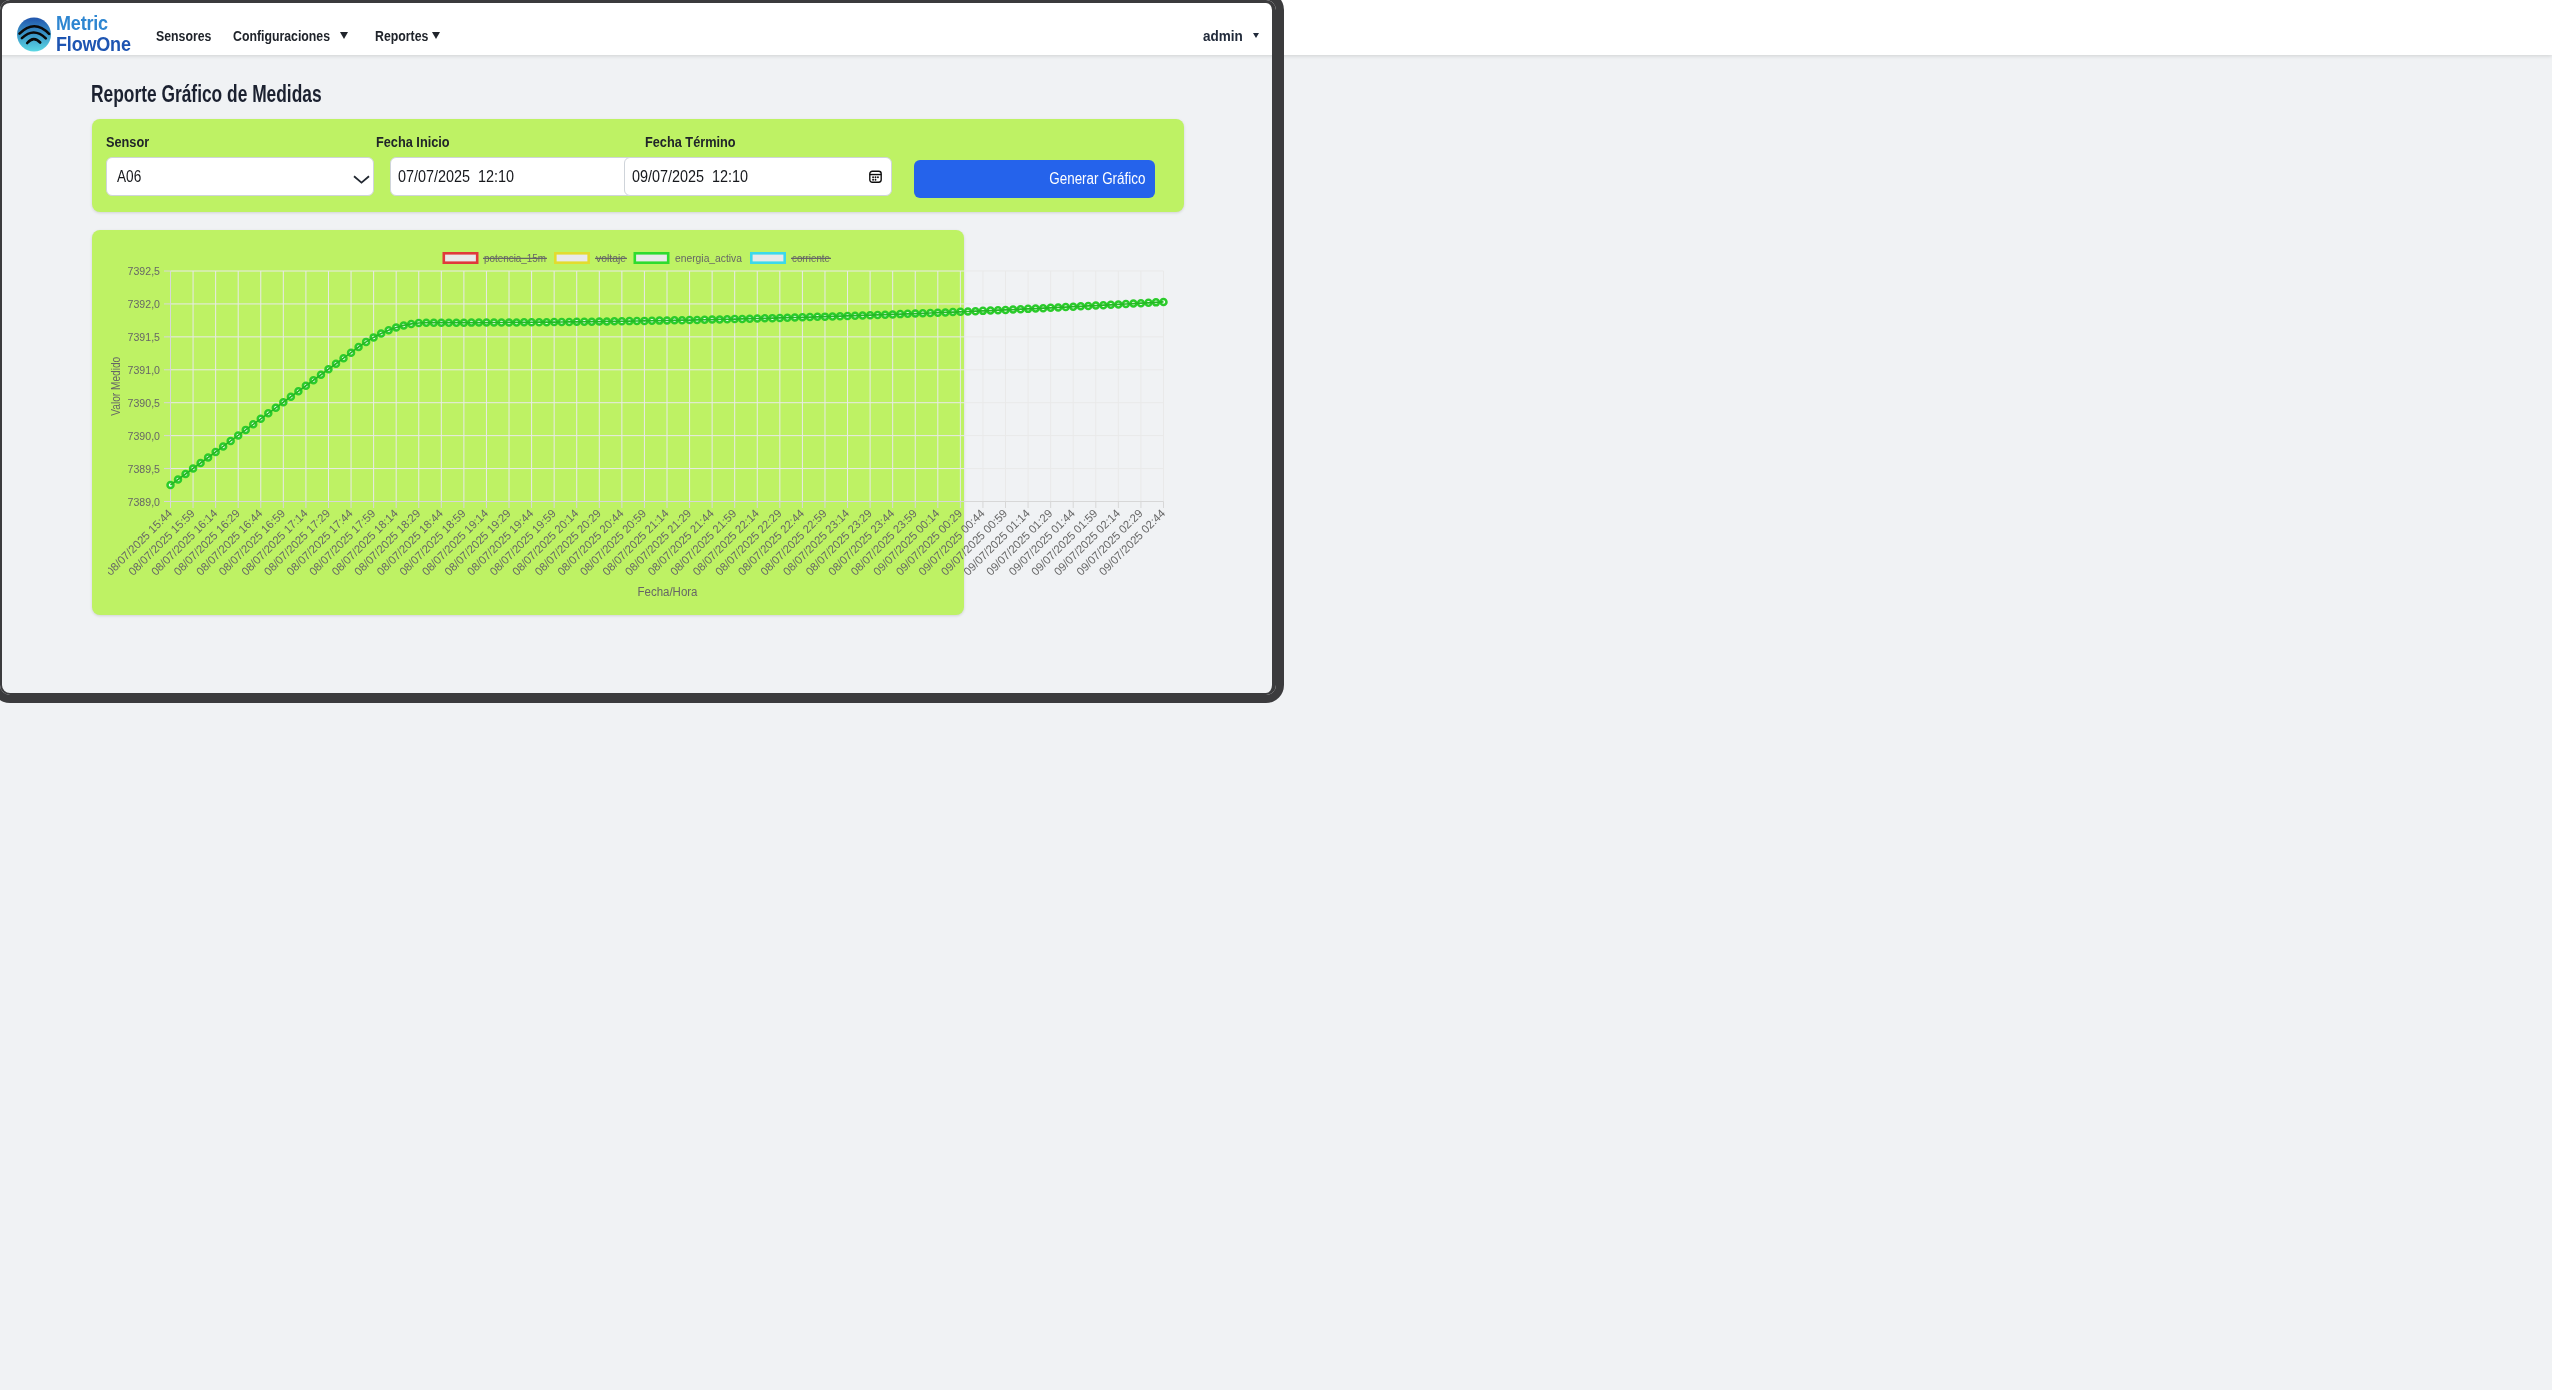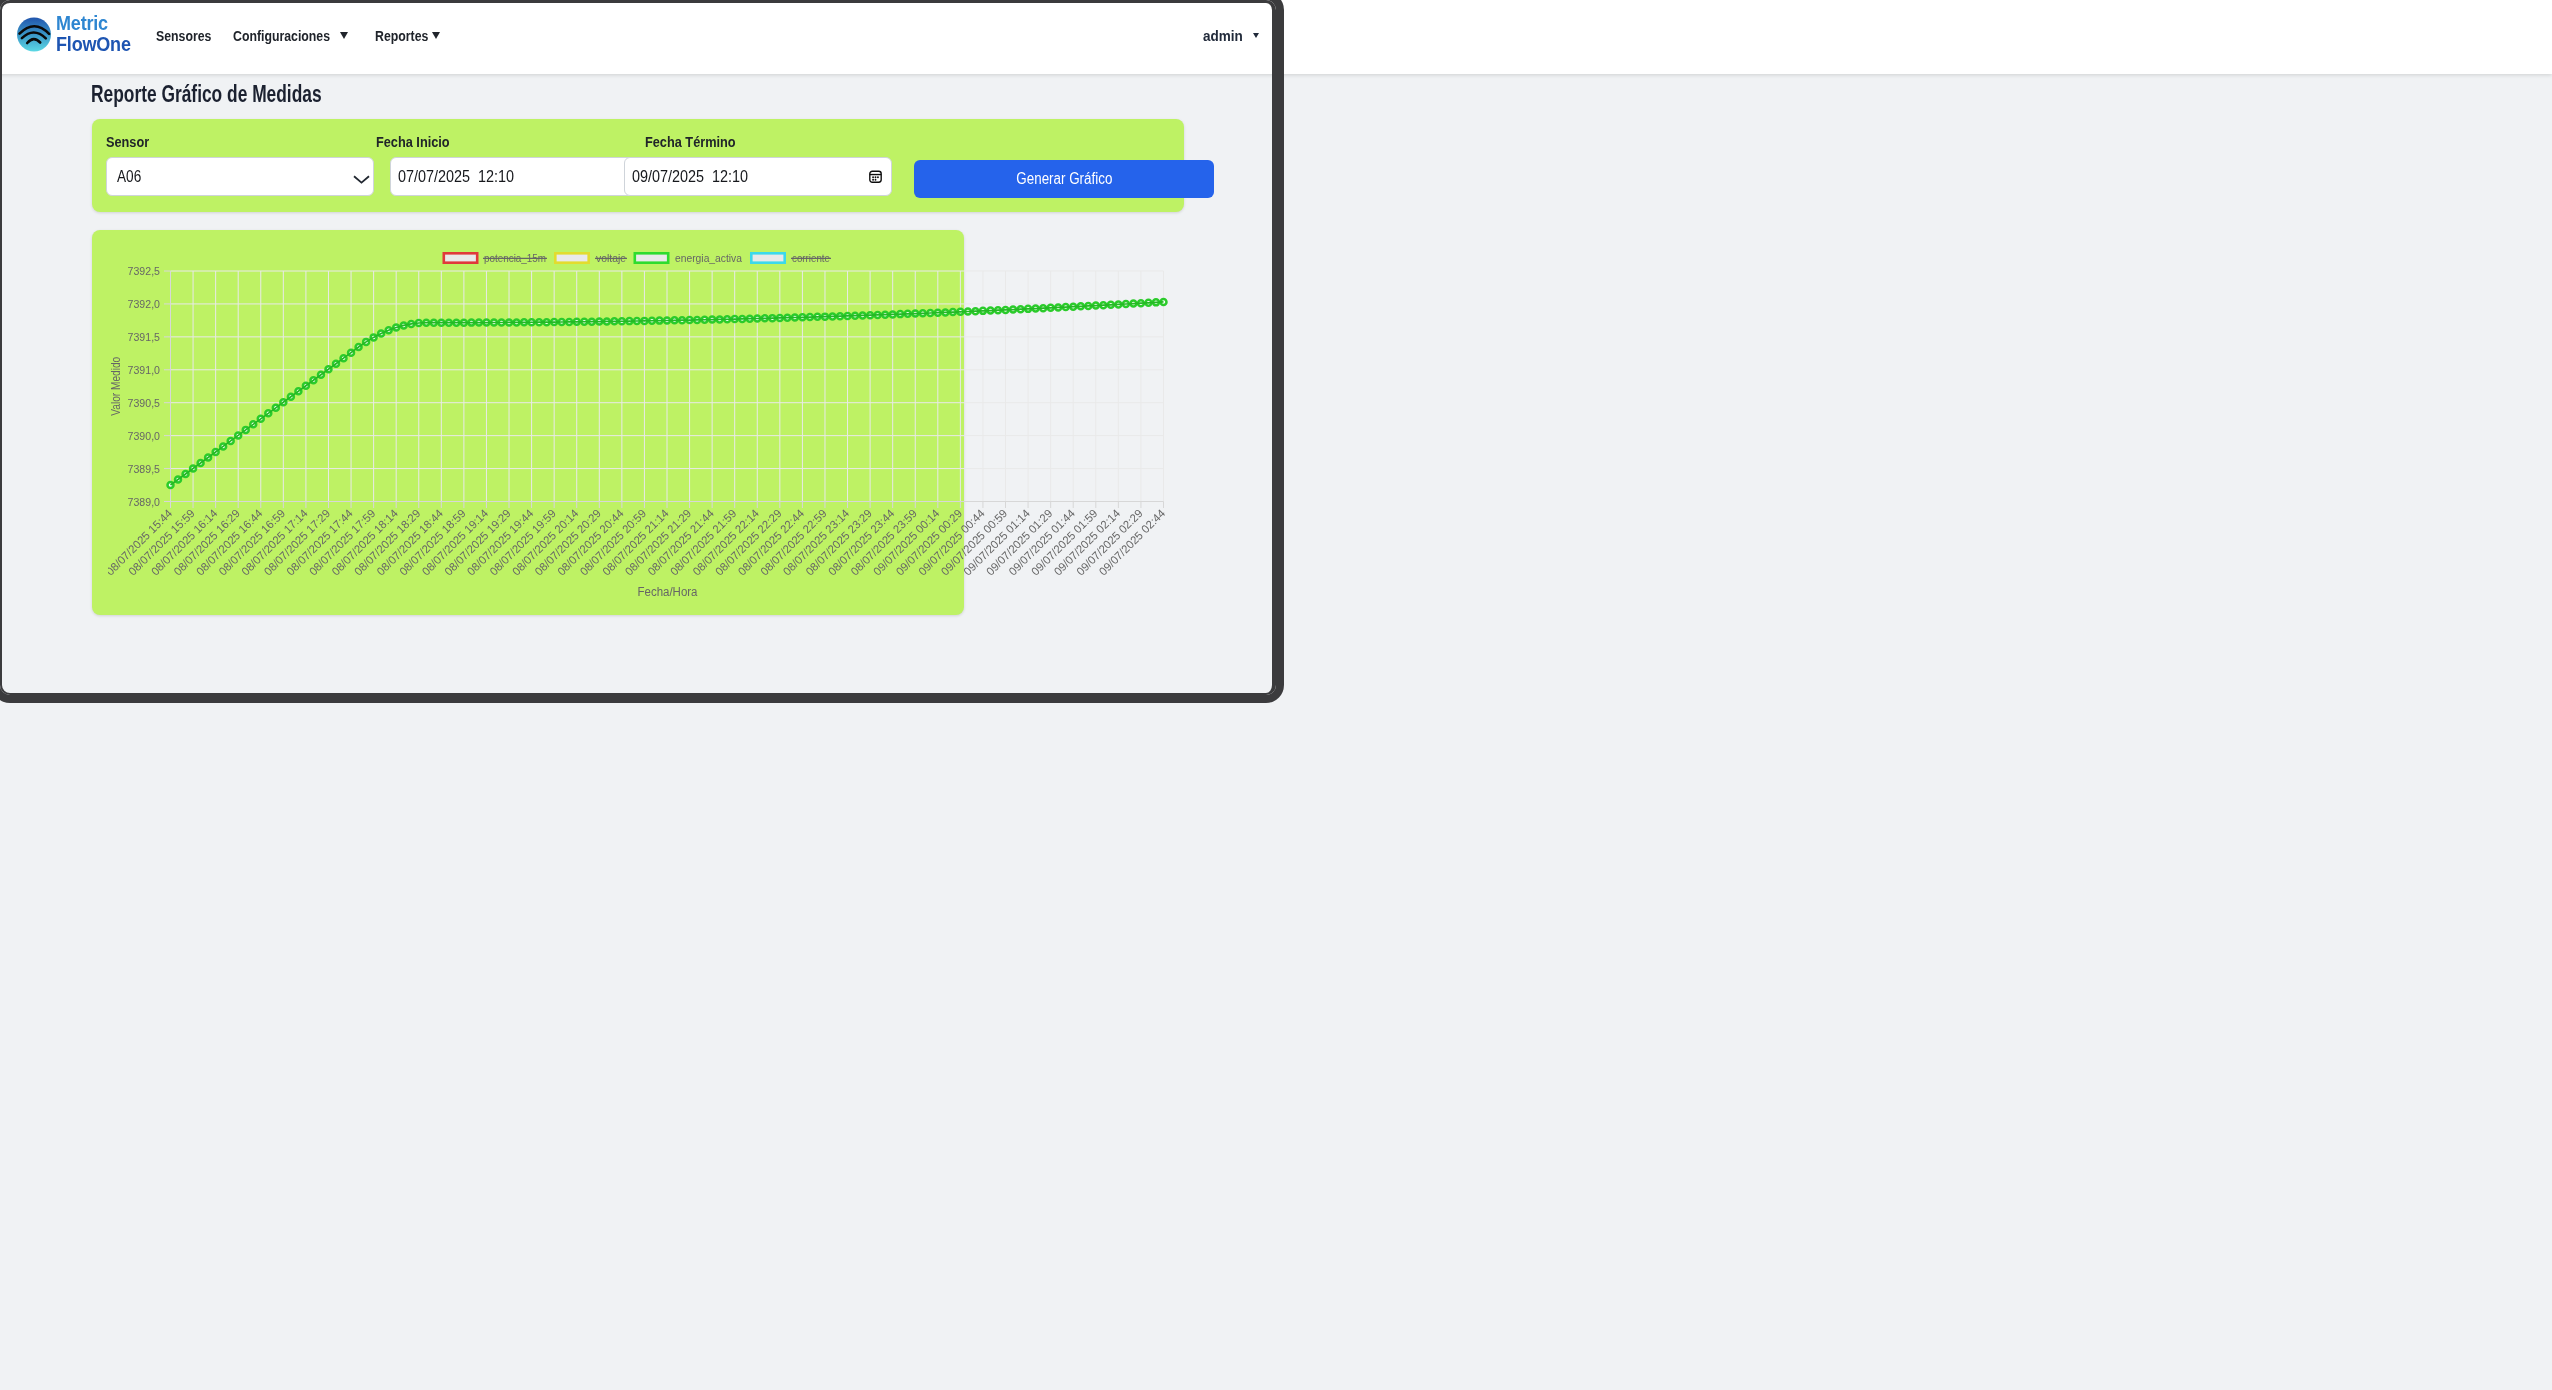--- a/index.html
+++ b/index.html
@@ -1,29 +1,29 @@
 <!DOCTYPE html>
 <html><head><meta charset="utf-8"><title>Metric FlowOne</title>
 <style>
 *{margin:0;padding:0;box-sizing:border-box}
 html,body{width:1276px;height:695px;background:#f0f2f4;font-family:"Liberation Sans",sans-serif;overflow:hidden}
 .frame{position:absolute;left:0;top:0;width:1276px;height:695px;border:3px solid #3b3b3d;border-left-width:2.5px;border-right-width:4px;border-bottom-width:2.5px;border-radius:10px;box-shadow:0 0 0 8px #3b3b3d;z-index:50;pointer-events:none}
-.navbar{position:absolute;left:0;right:0;top:0;height:74px;background:#fff;box-shadow:0 1px 4px rgba(0,0,0,.14)}
+.navbar{position:absolute;left:0;right:0;top:0;height:55px;background:#fff;box-shadow:0 1px 4px rgba(0,0,0,.14)}
 .brand{position:absolute;left:56px;top:13px;font-weight:700;font-size:20px;line-height:21.3px;letter-spacing:-0.2px;transform:scaleX(0.9);transform-origin:0 0}
 .b1{color:#2e86d1} .b2{color:#1e55b2}
 .nv{position:absolute;top:0;height:71px;line-height:71px;font-size:15px;font-weight:700;color:#20242b;white-space:nowrap;transform:scaleX(0.82);transform-origin:0 50%}
 .tri{position:absolute;top:32px;width:0;height:0;border-left:4.4px solid transparent;border-right:4.4px solid transparent;border-top:7.5px solid #20242b}
 h1{position:absolute;left:91px;top:80.5px;font-size:23px;font-weight:700;color:#1b2130;transform:scaleX(0.755);transform-origin:0 0;white-space:nowrap}
 .card{position:absolute;background:#bef264;border-radius:8px;box-shadow:0 1px 3px rgba(0,0,0,.13)}
 #fcard{left:92.0px;top:119.0px;width:1091.5px;height:93px}
 #ccard{left:92.0px;top:230.0px;width:872px;height:384.5px}
 .lbl{position:absolute;top:14px;font-size:14px;line-height:18px;font-weight:700;color:#212529;transform:scaleX(0.91);transform-origin:0 0;white-space:nowrap}
 .inp{position:absolute;top:38.3px;height:38.4px;width:268px;background:#fff;border:1px solid #cfd4da;border-radius:6px}
 .inp .tx{position:absolute;left:6.5px;top:9px;font-size:16px;line-height:20px;color:#16181c;white-space:nowrap;transform:scaleX(0.9);transform-origin:0 0}
-.btn{position:absolute;left:822px;top:41px;width:300px;height:37.5px;background:#2563eb;border-radius:6px;color:#fff;font-size:16px;text-align:center;line-height:37.5px}
+.btn{position:absolute;left:822px;top:41px;width:241px;height:37.5px;background:#2563eb;border-radius:6px;color:#fff;font-size:16px;text-align:right;line-height:37.5px}
 .btn span{display:inline-block;transform:scaleX(0.837)}
 </style></head>
 <body>
   <div class="navbar">
     <svg width="34" height="35" viewBox="0 0 34 35" style="position:absolute;left:16.5px;top:16.5px">
 <defs>
         <linearGradient id="lg" x1="0" y1="0" x2="0" y2="1">
 <stop offset="0" stop-color="#2155ad"></stop>
           <stop offset="0.5" stop-color="#3a97c8"></stop>
           <stop offset="1" stop-color="#5cd8e4"></stop>

